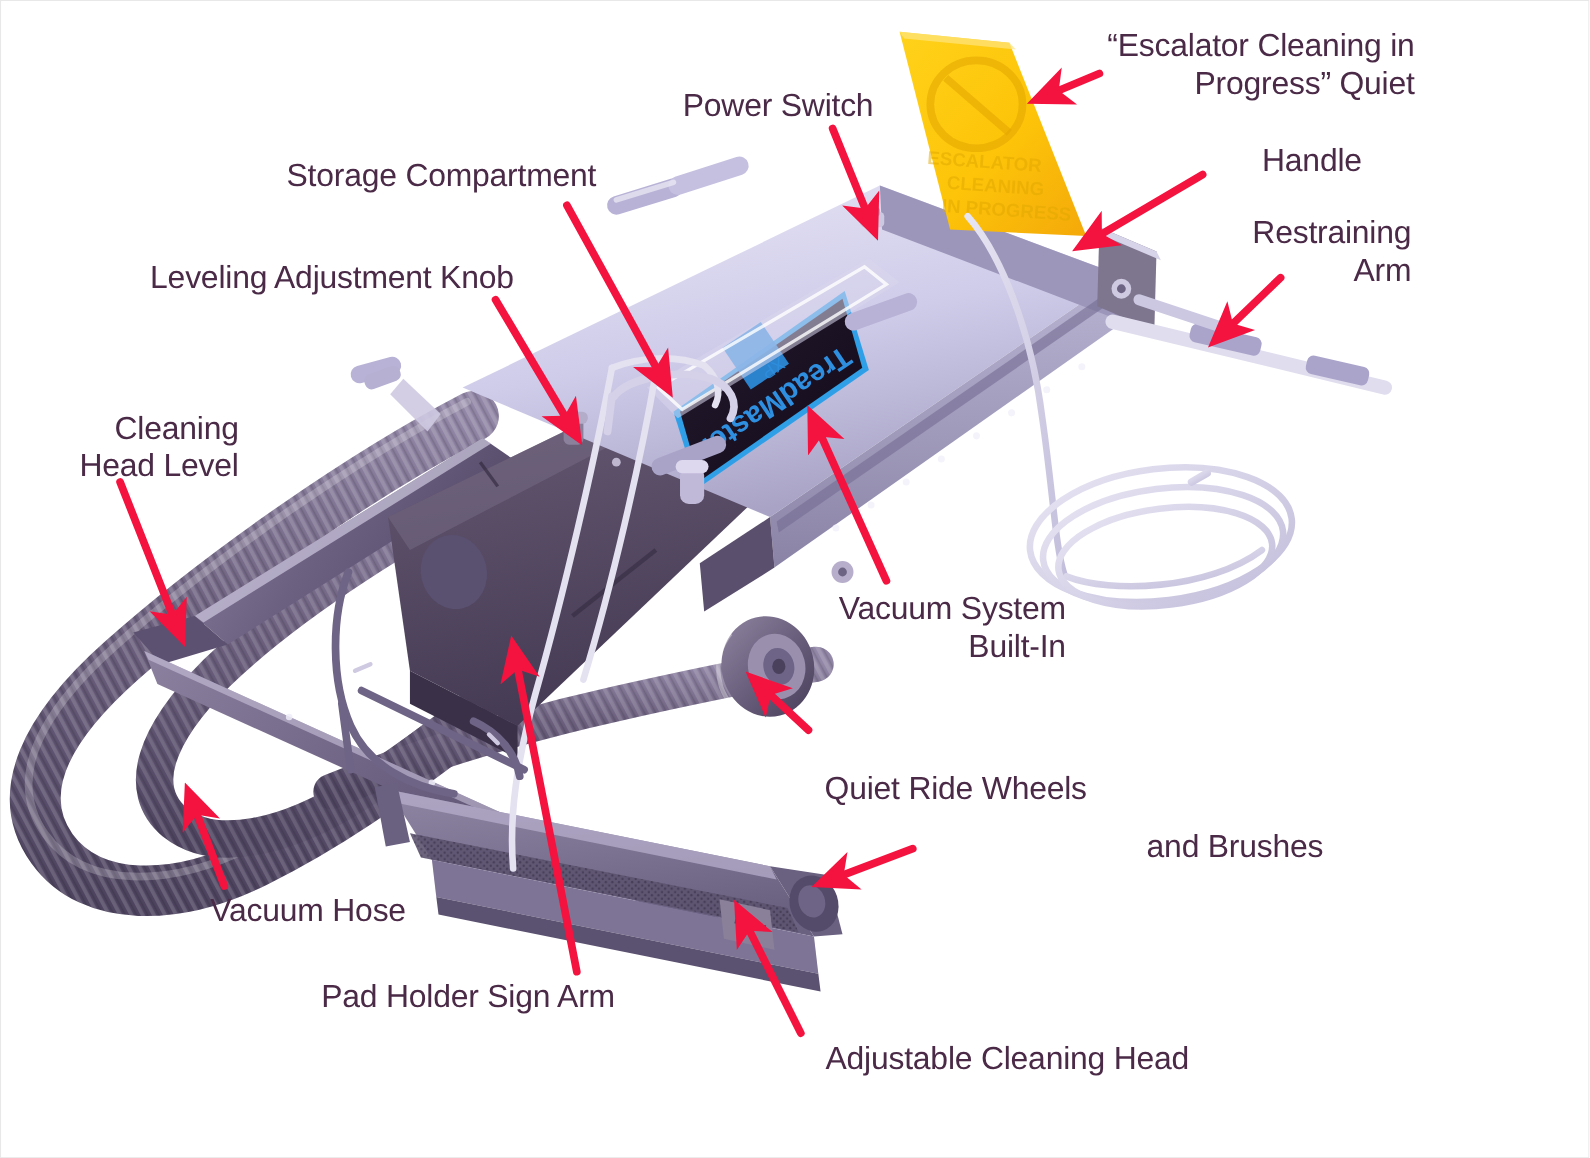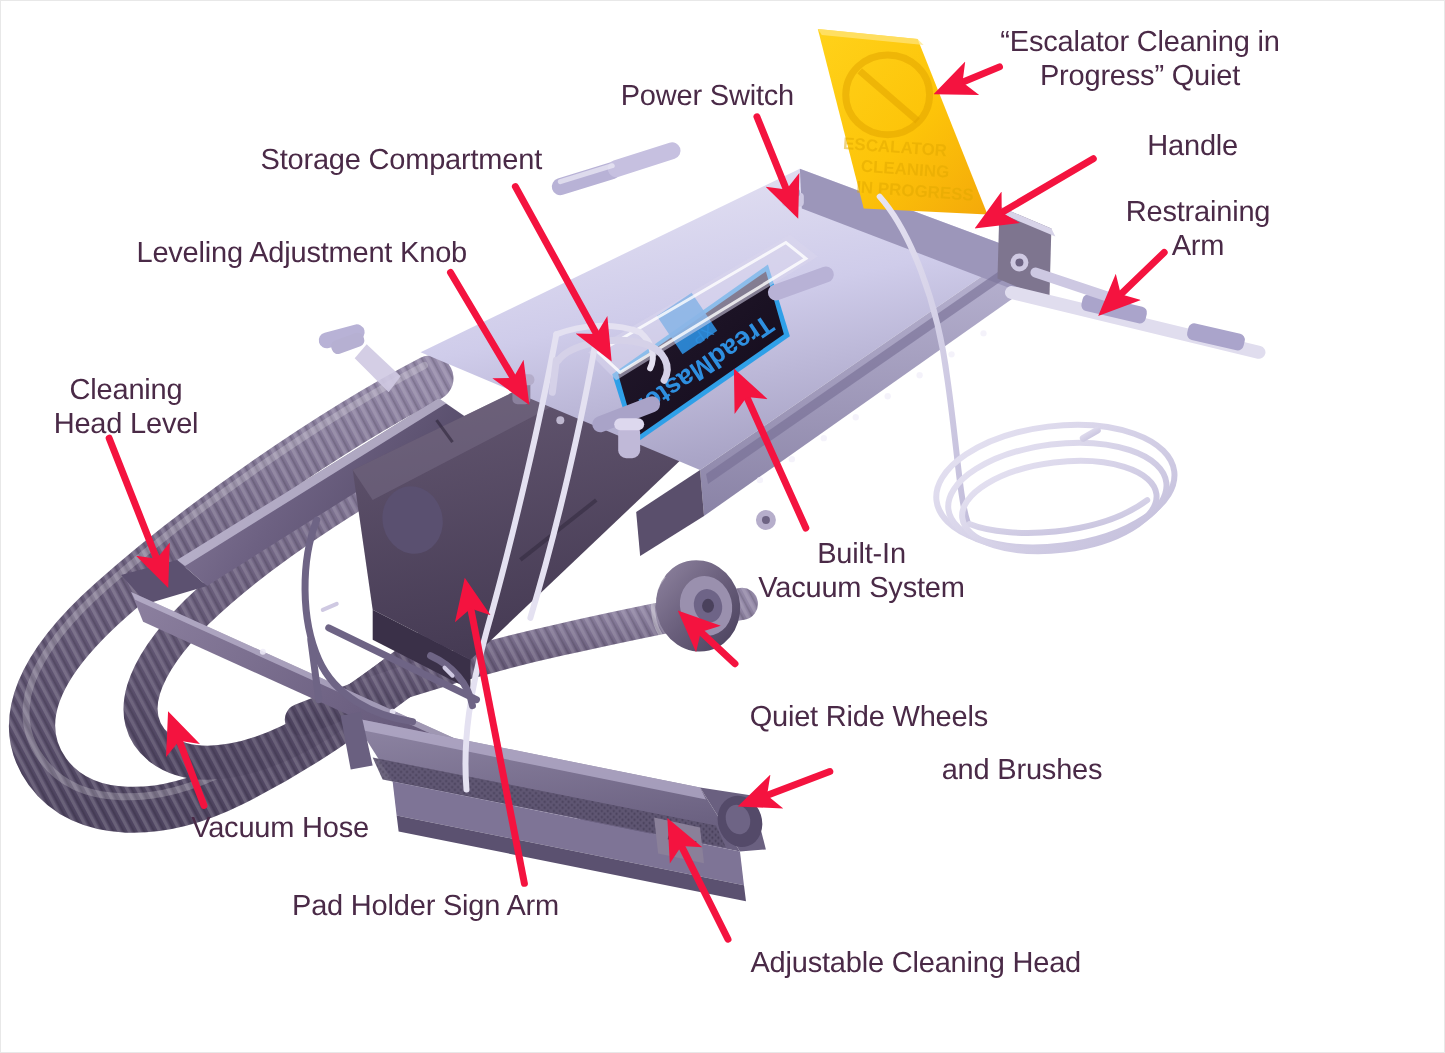--- a/index.html
+++ b/index.html
@@ -33,21 +33,21 @@
     position: absolute;
     color: #4a2a47;
     font-family: "Liberation Sans", sans-serif;
     font-size: 29px;
     line-height: 1.18;
     letter-spacing: -0.2px;
     white-space: pre;
     text-rendering: geometricPrecision;
     text-align: right;
   }
-  .label.ctr { text-align: center; }
+  .label.ctr { text-align: right; }
 
   
   #arrows {
     position: absolute;
     inset: 0;
     pointer-events: none;
   }
   #arrows svg { display:block; width:100%; height:100%; }
 </style>
 </head>
@@ -341,21 +341,21 @@
   </div>
 
   <div id="labels">
       <div class="label ctr" style="left: 993px; top: 24px; width: 292px;"><div>“Escalator Cleaning in</div><div>Progress” Quiet</div></div>
       <div class="label" style="left: 593px; top: 78px; width: 200px;"><div>Power Switch</div></div>
       <div class="label" style="left: 1107px; top: 128px; width: 130px;"><div>Handle</div></div>
       <div class="label ctr" style="left: 1112px; top: 194px; width: 170px;"><div>Restraining</div><div>Arm</div></div>
       <div class="label" style="left: 231px; top: 142px; width: 310px;"><div>Storage Compartment</div></div>
       <div class="label" style="left: 106px; top: 235px; width: 360px;"><div>Leveling Adjustment Knob</div></div>
       <div class="label ctr" style="left: 34px; top: 372px; width: 182px;"><div>Cleaning</div><div>Head Level</div></div>
-      <div class="label ctr" style="left: 753px; top: 536px; width: 215px;"><div>Built-In</div><div>Vacuum System</div></div>
+      <div class="label ctr" style="left: 753px; top: 536px; width: 215px;"><div>Vacuum System</div><div>Built-In</div></div>
       <div class="label" style="left: 727px; top: 699px; width: 260px;"><div>Quiet Ride Wheels</div></div>
       <div class="label ctr" style="left: 840px; top: 752px; width: 362px;"><div>and Brushes</div></div>
       <div class="label" style="left: 168px; top: 810px; width: 200px;"><div>Vacuum Hose</div></div>
       <div class="label" style="left: 288px; top: 888px; width: 270px;"><div>Pad Holder Sign Arm</div></div>
       <div class="label" style="left: 730px; top: 945px; width: 350px;"><div>Adjustable Cleaning Head</div></div>
     </div>
 
 </div>
 
 </body></html>

